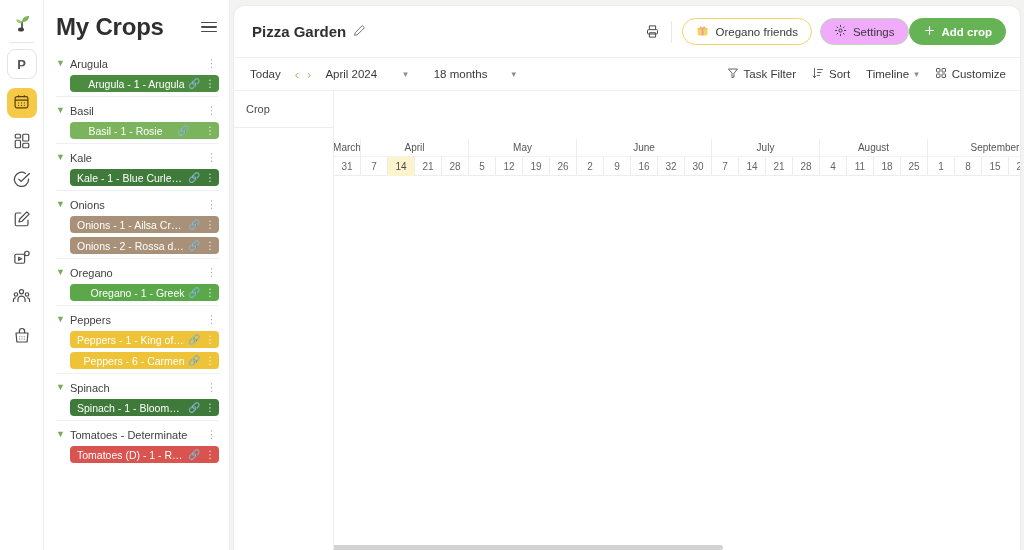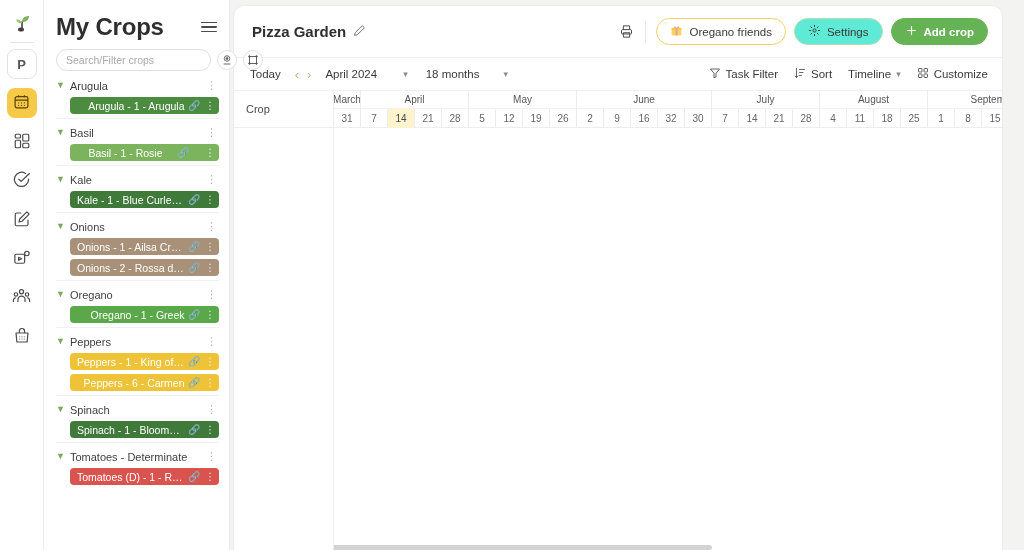--- a/index.html
+++ b/index.html
@@ -63,51 +63,51 @@
   .kebab { color:#b0b0b0; font-size:11px; letter-spacing:0; line-height:1; padding:0 2px; }
   .crop-pill {
     display:flex; align-items:center; gap:4px;
     height:17px; border-radius:4px; margin:3px 0 4px 14px;
     padding:0 4px 0 7px; color:#fff; font-size:10.5px; overflow:hidden; white-space:nowrap;
   }
   .crop-pill .cp-label { flex:1; overflow:hidden; text-overflow:ellipsis;text-align:right; }
   .crop-pill .cp-ic { opacity:.85; font-size:10px; }
 
   
-  .main { flex:1; display:flex; flex-direction:column; background:#f3f4f2; padding:6px 22px 0 4px; min-width:0; }
+  .main { flex:1; display:flex; flex-direction:column; background:#f3f4f2; padding:6px 4px 0 4px; min-width:0; }
   .card { background:#fff; border-radius:10px 10px 0 0; flex:1; display:flex; flex-direction:column; overflow:hidden; box-shadow:0 0 0 1px #ececec; }
 
   .topbar { height:52px; flex:0 0 52px; display:flex; align-items:center; padding:0 14px 0 18px; border-bottom:1px solid #efefef; }
   .proj-title { font-size:15px; font-weight:bold; color:#2f2f2f; }
   .pencil { margin-left:7px; color:#6a6a6a; }
   .spacer { flex:1; }
   .icon-only { width:22px; height:22px; display:flex; align-items:center; justify-content:center; color:#4a4a4a; margin-right:8px; }
   .vsep { width:1px; height:22px; background:#e8e8e8; margin-right:10px; }
   .btn { height:27px; border-radius:14px; display:inline-flex; align-items:center; gap:6px; padding:0 13px; font-size:11.5px; white-space:nowrap; }
   .btn-invite { border:1px solid #f3d06a; color:#3a3a3a; background:#fff; margin-right:8px; }
-  .btn-settings { border:1px solid #bcdcae; color:#3a3a3a; background:#5eead4; margin-right:8px; }
+  .btn-settings { border:1px solid #bcdcae; color:#3a3a3a; background:#f0abfc; }
   .btn-add { background:#66b355; color:#fff; border:1px solid #66b355; font-weight:bold; }
 
   .toolbar2 { height:33px; flex:0 0 33px; display:flex; align-items:center; padding:0 14px 0 16px; border-bottom:1px solid #efefef; font-size:11.5px; color:#3a3a3a; }
   .tb-today { margin-right:10px; }
   .navarrow { color:#9acb84; padding:0 4px; font-size:13px; }
   .tb-sel { display:inline-flex; align-items:center; gap:26px; margin-left:10px; }
-  .tb-sel.m2 { gap:24px; margin-left:18px; }
+  .tb-sel.m2 { gap:24px; margin-left:26px; }
   .caret { color:#8c8c8c; font-size:9px; }
   .tb-right { display:flex; align-items:center; gap:16px; margin-left:auto; }
   .tb-item { display:inline-flex; align-items:center; gap:5px; }
 
   
   .gantt { flex:1; display:flex; min-height:0; position:relative; overflow:hidden; }
   .labelcol { width:100px; flex:0 0 100px; position:relative; z-index:3; background:#fff; border-right:1px solid #ededed; }
   .lc-head { height:37px; border-bottom:1px solid #ededed; display:flex; align-items:center; padding-left:12px; font-size:11px; color:#4a4a4a; }
   .timeline { flex:1; position:relative; overflow:hidden; }
 
   .thead { height:37px; position:relative; border-bottom:1px solid #ededed; }
-  .mrow { height:18px; display:flex; position:relative; }
+  .mrow { height:18px; display:flex; position:relative;margin-top:48px; }
   .mcell { border-right:1px solid #ededed; border-bottom:1px solid #f1f1f1; font-size:10px; color:#555; display:flex; align-items:center; justify-content:center; overflow:hidden; white-space:nowrap; }
   .drow { height:19px; display:flex; }
   .dcell { border-right:1px solid #ededed; font-size:10px; color:#666; display:flex; align-items:center; justify-content:center; }
   .dcell.today { background:#fdf3cc; color:#4a4a4a; }
 
   .body { position:relative; flex:1; overflow:hidden; }
   .cols { position:absolute; inset:0; display:flex; }
   .col { border-right:1px solid #f0f0f0; height:100%; }
   .col.past { background:#f4fafd; }
   .col.today { background:#fdf3cc; }
@@ -223,39 +223,20 @@
   <div class="sidebar">
     <div class="sb-head">
       <div class="sb-title">My Crops</div>
       <div class="hamburger">
           <i></i>
           <i></i>
           <i></i>
         </div>
     </div>
 
-    <div class="sb-search-row">
-      <input class="sb-input" placeholder="Search/Filter crops" style="">
-      <div class="circ-btn">
-        <svg width="12" height="12" viewBox="0 0 24 24" fill="none" stroke="#555" stroke-width="1.8">
-          <circle cx="12" cy="9" r="5.5"></circle>
-            <circle cx="12" cy="9" r="1.8" fill="#555"></circle>
-            <path d="M6 20h12" stroke-linecap="round"></path>
-        </svg>
-      </div>
-      <div class="circ-btn">
-        <svg width="12" height="12" viewBox="0 0 24 24" fill="none" stroke="#555" stroke-width="1.8">
-          <path d="M5 5h14v14H5z"></path>
-            <circle cx="5" cy="5" r="1.6" fill="#555"></circle>
-            <circle cx="19" cy="5" r="1.6" fill="#555"></circle>
-          <circle cx="5" cy="19" r="1.6" fill="#555"></circle>
-            <circle cx="19" cy="19" r="1.6" fill="#555"></circle>
-        </svg>
-      </div>
-    </div>
 
 
     <div class="sb-list" id="sb-list">
         <div class="grp">
           <div class="grp-head">
             <span class="chev">▼</span>
             <span class="grp-name">Arugula</span>
             <span class="kebab">⋮</span>
           </div>
           <div class="crop-pill" style="background: rgb(76, 140, 65);">

